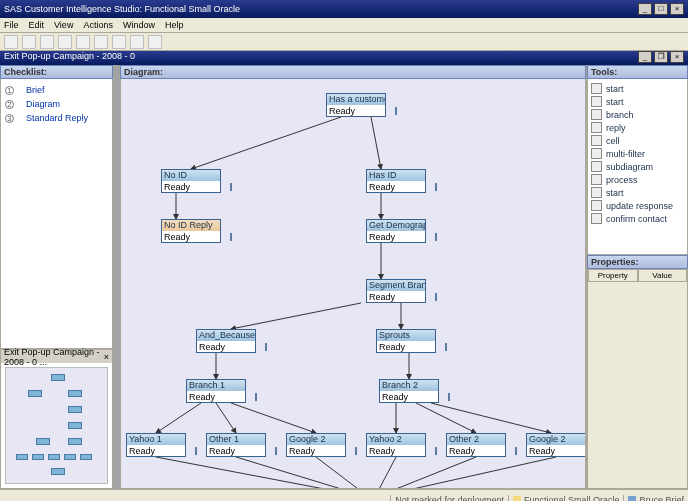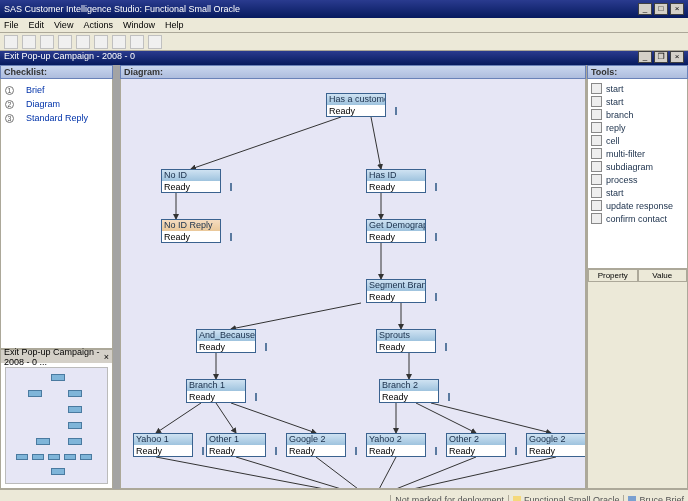--- a/index.html
+++ b/index.html
@@ -235,21 +235,21 @@
             <span class="ico"></span>
           </div>
         </div>
       <div class="node" style="left:258px;top:300px">
           <div class="nh">Branch 2</div>
           <div class="nb">
             <span>Ready</span>
             <span class="ico"></span>
           </div>
         </div>
-      <div class="node" style="left:12px;top:354px">
+      <div class="node" style="left:5px;top:354px">
           <div class="nh">Yahoo 1</div>
           <div class="nb">
             <span>Ready</span>
             <span class="ico"></span>
           </div>
         </div>
       <div class="node" style="left:85px;top:354px">
           <div class="nh">Other 1</div>
           <div class="nb">
             <span>Ready</span>
@@ -329,20 +329,21 @@
         </div>
       <div class="tool">
           <span class="tico"></span>
           <span>update response</span>
         </div>
       <div class="tool">
           <span class="tico"></span>
           <span>confirm contact</span>
         </div>
     </div>
+    <div class="panel-hdr">Properties:</div>
     <div class="props">
       <div class="prop-head">
         <div>Property</div>
         <div>Value</div>
       </div>
       <div class="prop-body"></div>
     </div>
   </div>
 
 </div>

